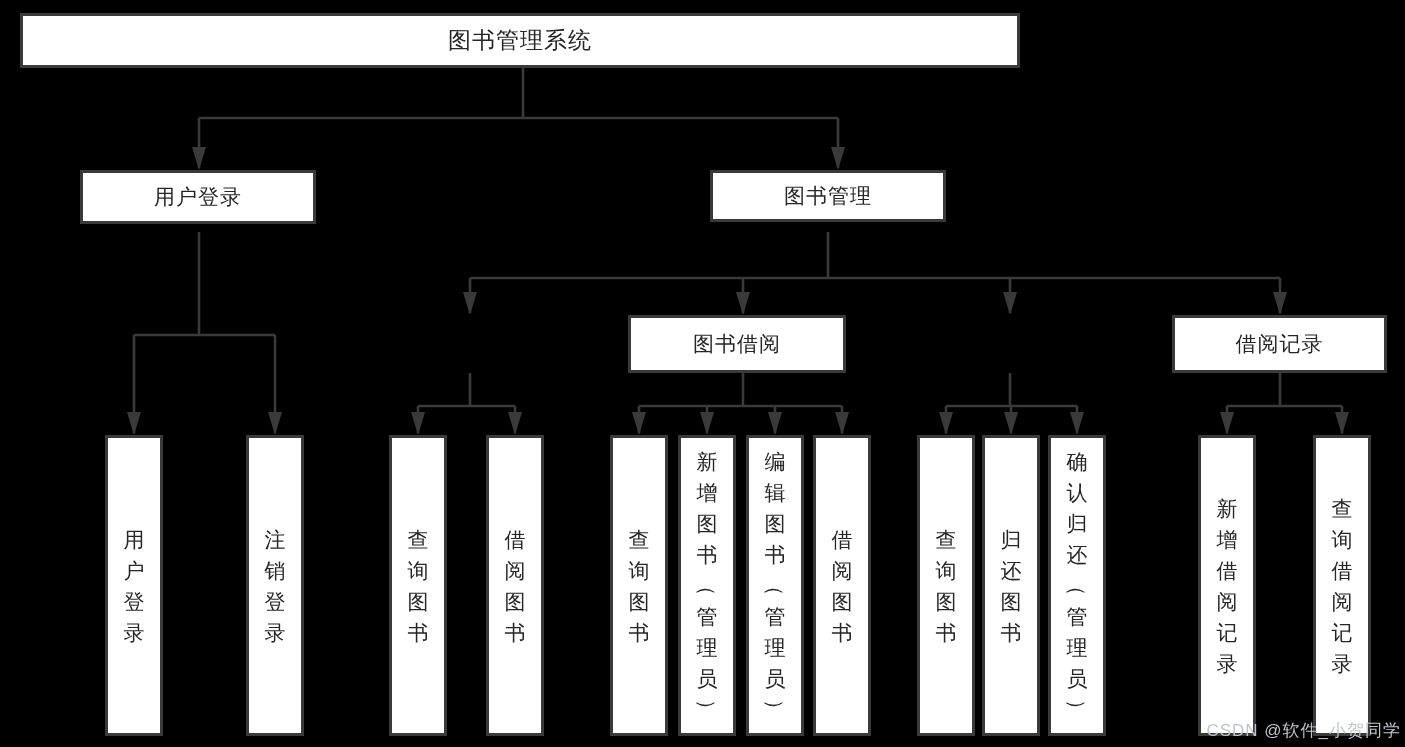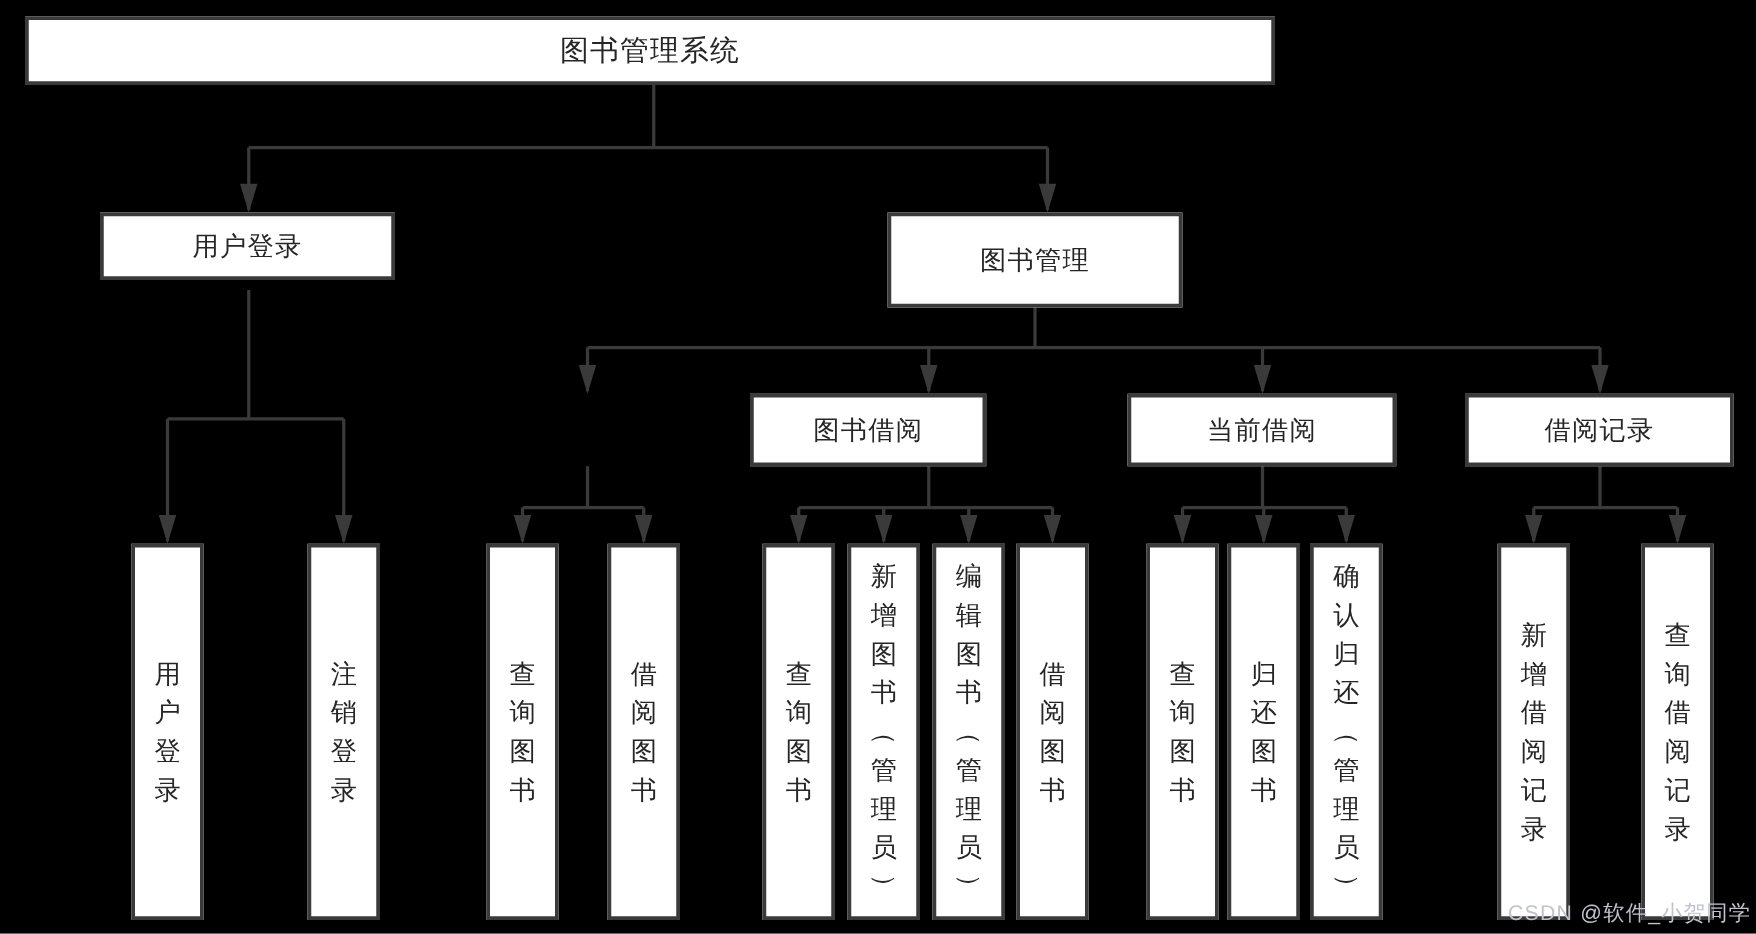--- a/index.html
+++ b/index.html
@@ -124,29 +124,26 @@
     </g>
   </svg>
 
   <div class="hbox root" style="left:20px;top:13px;width:1000px;height:55px;">
     <span>图书管理系统</span>
   </div>
 
   <div class="hbox" style="left:80px;top:170px;width:236px;height:54px;">
     <span>用户登录</span>
   </div>
-  <div class="hbox" style="left:710px;top:170px;width:236px;height:76px;">
+  <div class="hbox" style="left:710px;top:170px;width:236px;height:52px;">
     <span>图书管理</span>
   </div>
 
-  <div class="hbox" style="left:600px;top:315px;width:189px;height:58px;text-align:right;">
+  <div class="hbox" style="left:628px;top:315px;width:218px;height:58px;text-align:right;">
     <span>图书借阅</span>
-  </div>
-  <div class="hbox" style="left:902px;top:315px;width:215px;height:58px;">
-    <span>当前借阅</span>
   </div>
   <div class="hbox" style="left:1172px;top:315px;width:215px;height:58px;">
     <span>借阅记录</span>
   </div>
 
   <div class="vbox vtext" style="left:105px;top:435px;width:58px;height:301px;">
       <span class="vchar">用</span>
       <span class="vchar">户</span>
       <span class="vchar">登</span>
       <span class="vchar">录</span>

